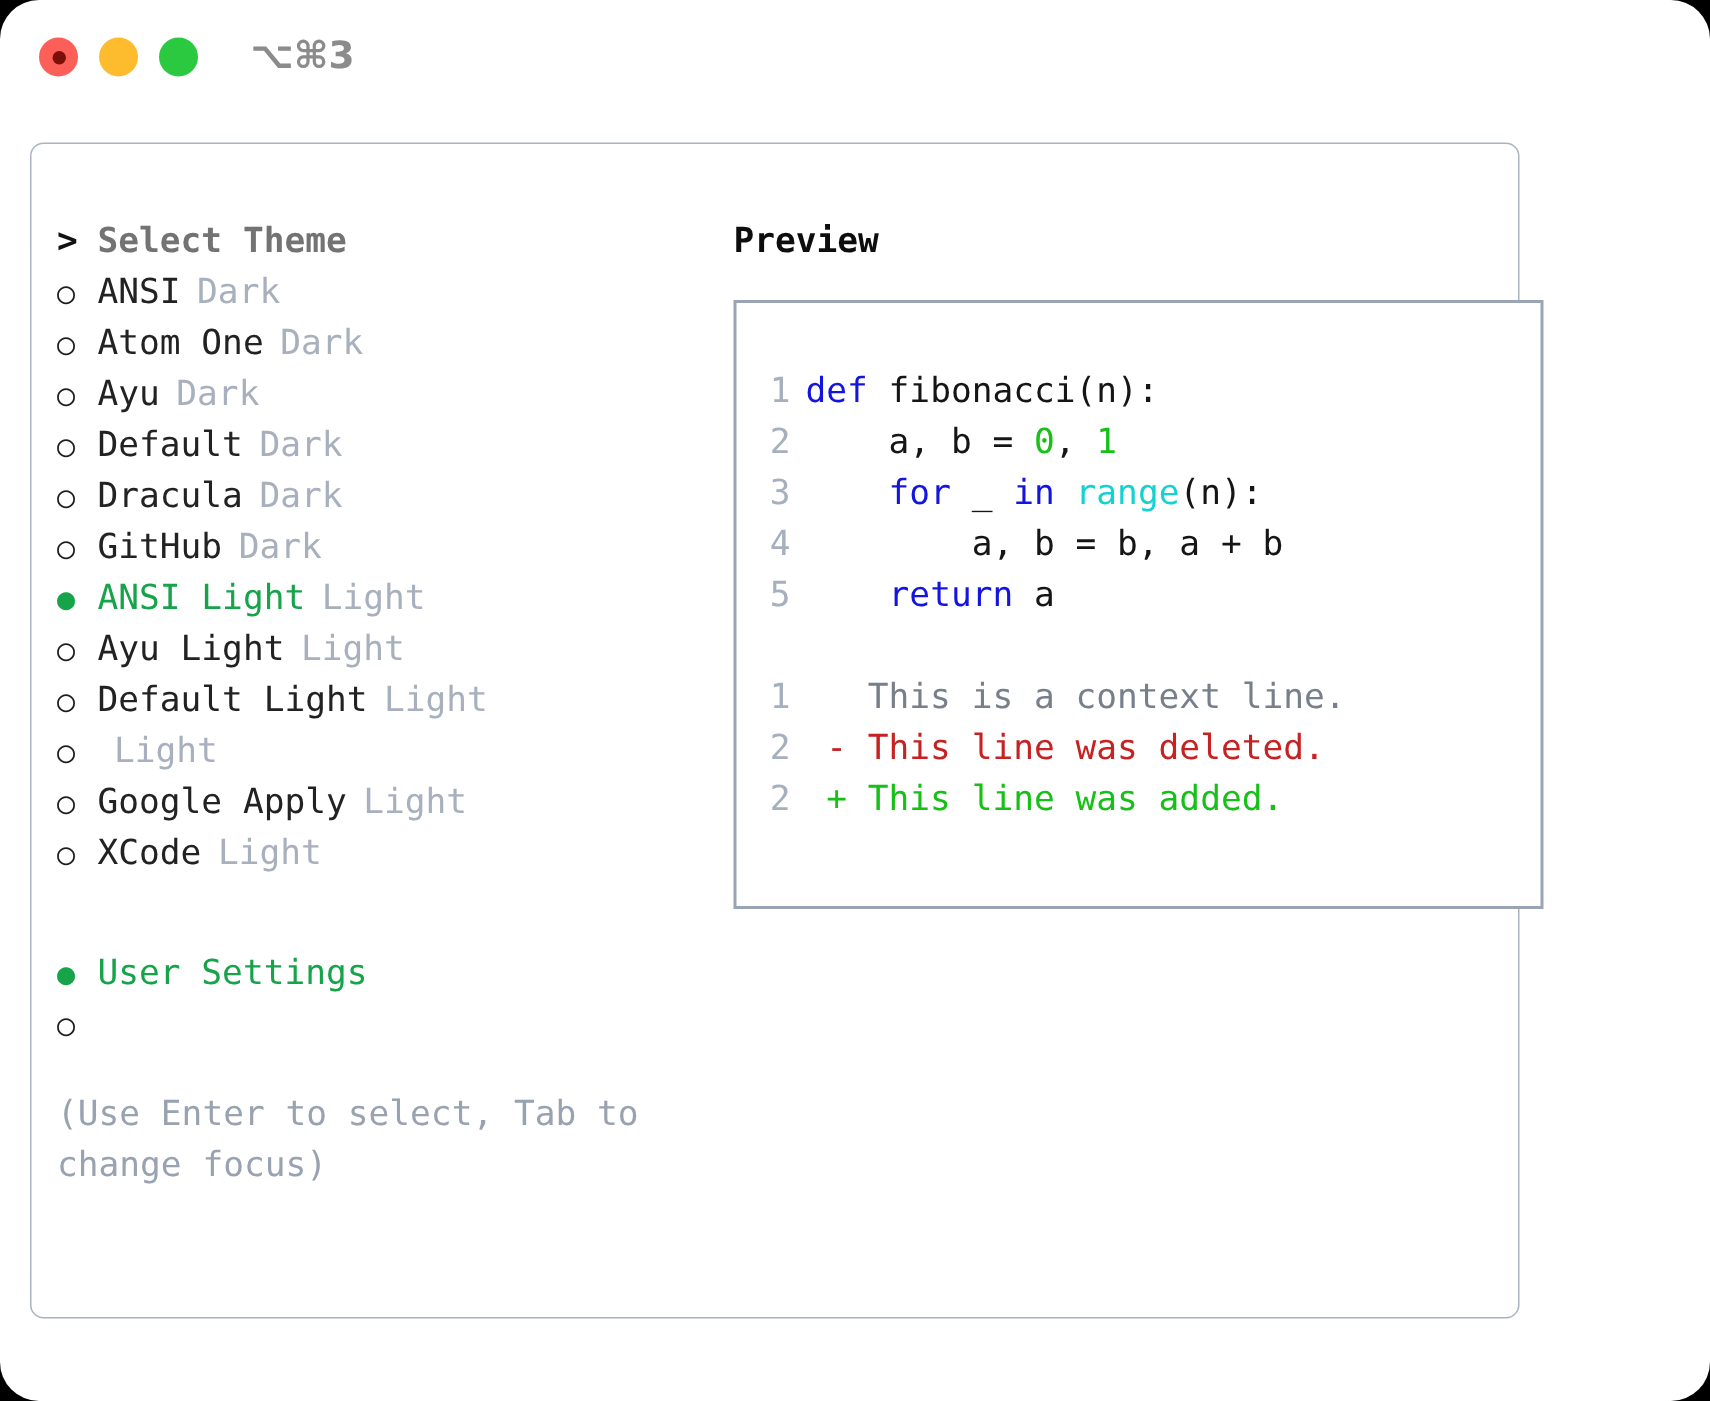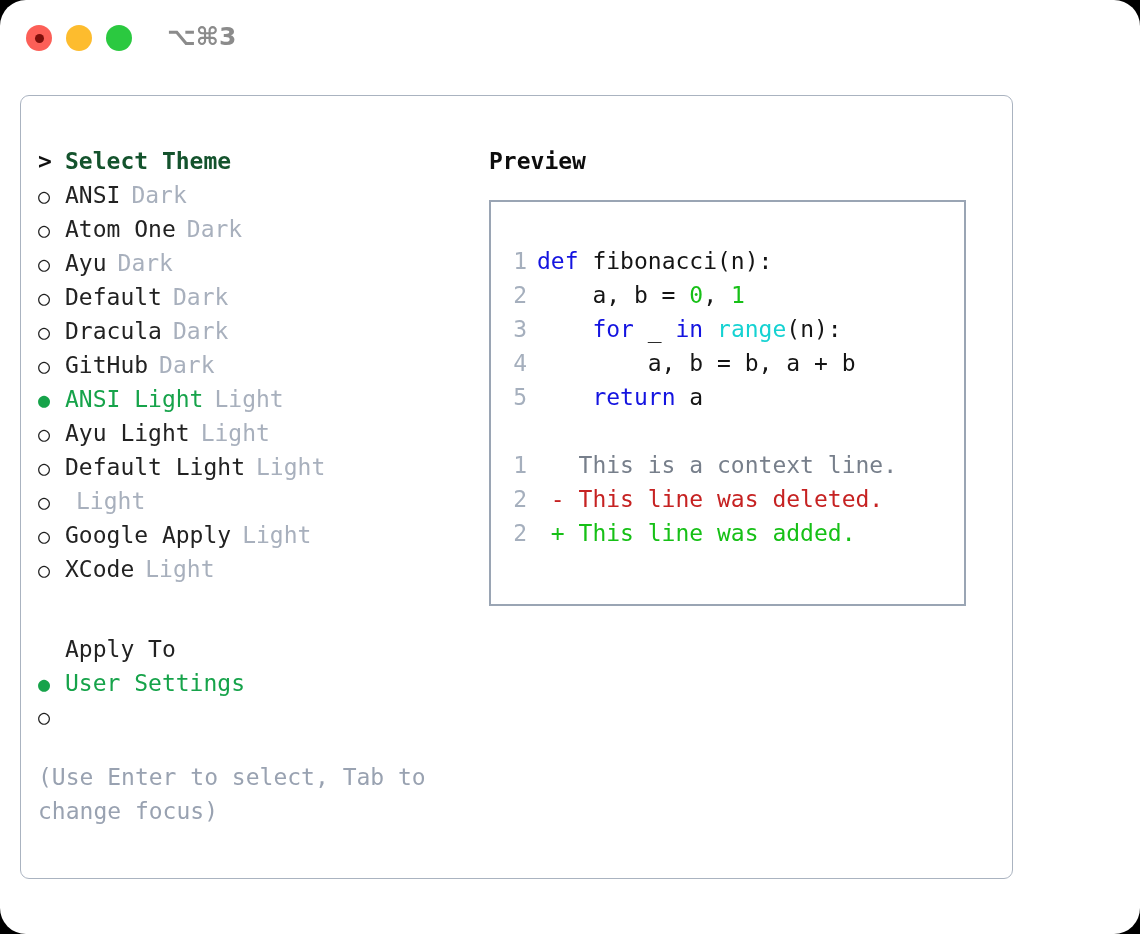--- a/index.html
+++ b/index.html
@@ -99,21 +99,21 @@
     flex: 0 0 27px;
     color: #1d1d1d;
     font-size: 20px;
   }
   .marker.sel { color: #16a34a; font-size: 20px; }
   .marker.arrow { color: #111111; font-weight: bold; font-size: 23px; }
   .marker.blank { color: transparent; }
 
   .label { color: #222222; }
   .label.sel { color: #16a34a; }
-  .title-row .label { font-weight: bold; color: #14532d; }
+  .title-row .label { font-weight: bold; color: #737373; }
   .variant {
     color: #a8b0bd;
     margin-left: 11px;
   }
 
   .section-gap { height: 46px; }
 
   .hint {
     margin-top: 26px;
     font-size: 23px;
@@ -129,21 +129,21 @@
     width: 490px;
   }
   .preview-title {
     font-size: 23px;
     font-weight: bold;
     color: #0d0d0d;
     line-height: 34px;
   }
   .preview-box {
     margin-top: 22px;
-    width: 477px;
+    width: 540px;
     height: 406px;
     border: 2px solid #9aa5b4;
     box-sizing: border-box;
     background: #ffffff;
     position: relative;
   }
   .code {
     position: absolute;
     left: 10px; top: 42px;
     font-size: 23px;
@@ -247,24 +247,20 @@
           </div>
           <div class="row">
             <span class="marker">○</span>
             <span class="label">XCode</span>
             <span class="variant">Light</span>
           </div>
         </div>
 
       <div class="section-gap"></div>
 
-      <div class="row">
-        <span class="marker blank">○</span>
-        <span class="label">Apply To</span>
-      </div>
 
       <div id="apply-list">
           <div class="row">
             <span class="marker sel">●</span>
             <span class="label sel">User Settings</span>
           </div>
           <div class="row">
             <span class="marker">○</span>
           </div>
         </div>

